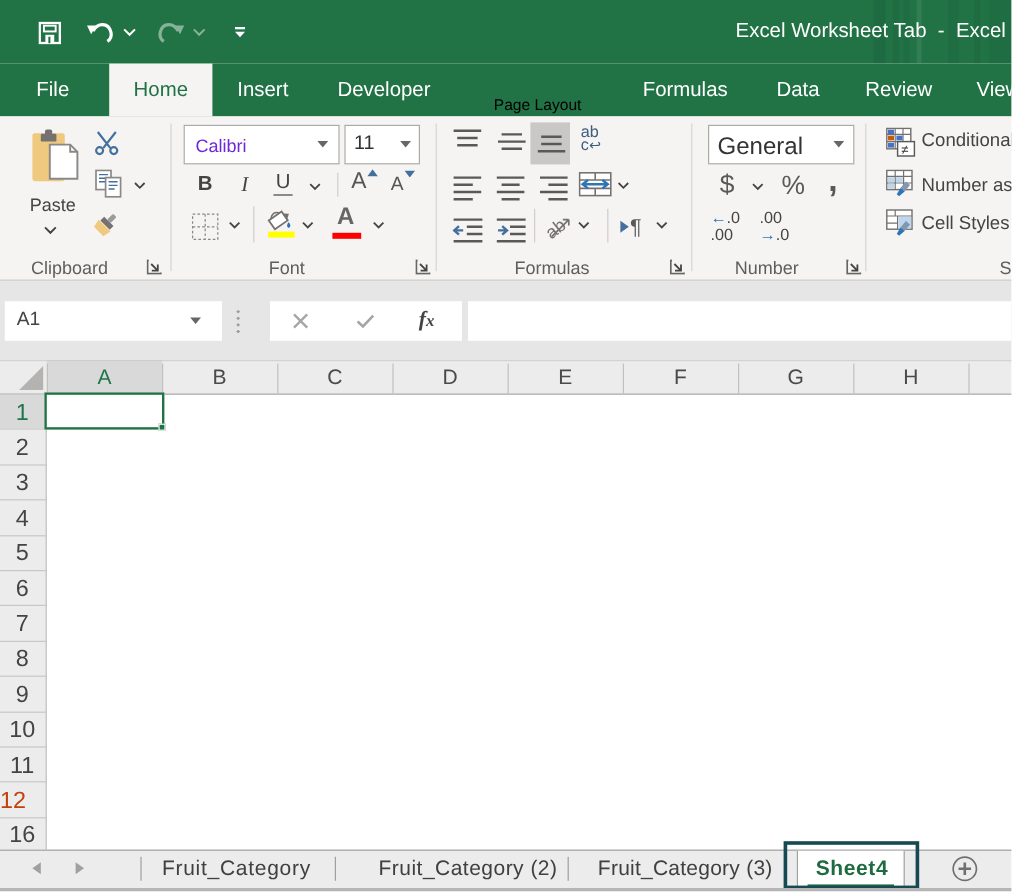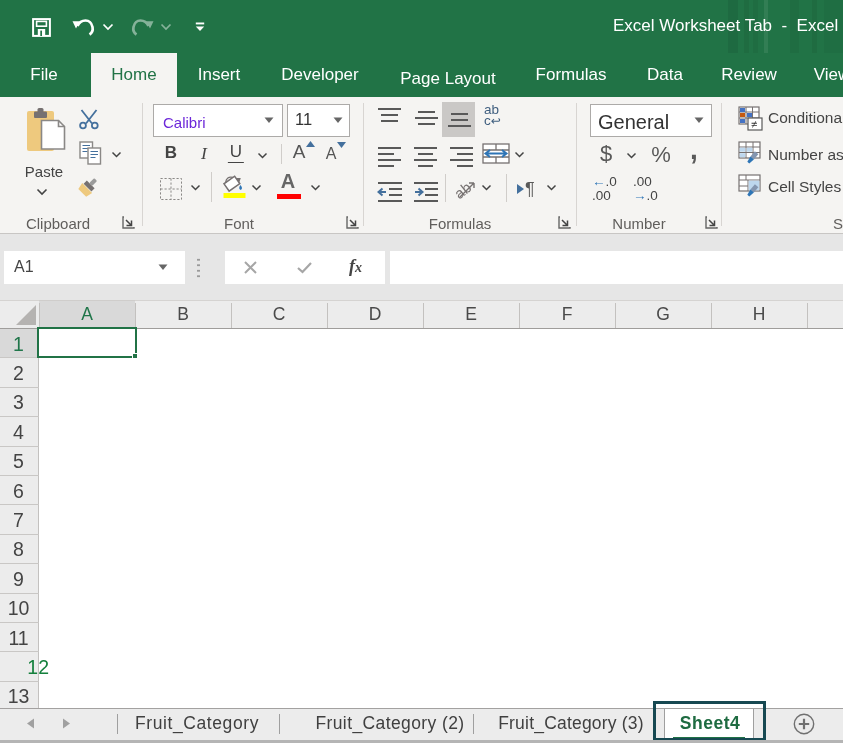--- a/index.html
+++ b/index.html
@@ -43,21 +43,21 @@
  </svg>
  <div class="a" style="left:613px;top:16px;width:240px;color:#fff;font-size:17px;white-space:nowrap">Excel Worksheet Tab&nbsp; -&nbsp; Excel</div>
 </div>
 
 <div class="a" style="left:0;top:53px;width:843px;height:44px;background:#217346">
  <div class="a ct" style="left:44px;top:12px;color:#fff;font-size:17px">File</div>
  <div class="a" style="left:91px;top:0;width:86px;height:44px;background:#f5f4f2"></div>
  <div class="a ct" style="left:134px;top:12px;color:#217346;font-size:17px">Home</div>
  <div class="a ct" style="left:219px;top:12px;color:#fff;font-size:17px">Insert</div>
  <div class="a ct" style="left:320px;top:12px;color:#fff;font-size:17px">Developer</div>
- <div class="a ct" style="left:448px;top:16px;color:#ffffff;font-size:17px">Page Layout</div>
+ <div class="a ct" style="left:448px;top:27px;color:#000000;font-size:13px">Page Layout</div>
  <div class="a ct" style="left:571px;top:12px;color:#fff;font-size:17px">Formulas</div>
  <div class="a ct" style="left:665px;top:12px;color:#fff;font-size:17px">Data</div>
  <div class="a ct" style="left:749px;top:12px;color:#fff;font-size:17px">Review</div>
  <div class="a ct" style="left:832px;top:12px;color:#fff;font-size:17px">View</div>
 </div>
 
 <div class="a" style="left:0;top:97px;width:843px;height:137px;background:#f5f4f2;border-bottom:1px solid #c8c6c4">
  <div class="a" style="left:142px;top:6px;width:1px;height:123px;background:#d8d5d2"></div>
  <div class="a" style="left:363px;top:6px;width:1px;height:123px;background:#d8d5d2"></div>
  <div class="a" style="left:576px;top:6px;width:1px;height:123px;background:#d8d5d2"></div>
@@ -334,23 +334,23 @@
 <div class="a" style="left:0;top:508.9px;width:37px;text-align:center;font-size:19.5px;color:#444">7</div>
 <div class="a" style="left:0;top:563.2px;width:39px;height:1px;background:#c9c7c5"></div>
 <div class="a" style="left:0;top:538.3px;width:37px;text-align:center;font-size:19.5px;color:#444">8</div>
 <div class="a" style="left:0;top:592.6px;width:39px;height:1px;background:#c9c7c5"></div>
 <div class="a" style="left:0;top:567.7px;width:37px;text-align:center;font-size:19.5px;color:#444">9</div>
 <div class="a" style="left:0;top:622.0px;width:39px;height:1px;background:#c9c7c5"></div>
 <div class="a" style="left:0;top:597.1px;width:37px;text-align:center;font-size:19.5px;color:#444">10</div>
 <div class="a" style="left:0;top:651.4px;width:39px;height:1px;background:#c9c7c5"></div>
 <div class="a" style="left:0;top:626.5px;width:37px;text-align:center;font-size:19.5px;color:#444">11</div>
 <div class="a" style="left:0;top:680.8px;width:39px;height:1px;background:#c9c7c5"></div>
-<div class="a" style="left:12px;top:655.9px;width:37px;text-align:right;font-size:19.5px;color:#15803d">12</div>
+<div class="a" style="left:0;top:655.9px;width:37px;text-align:left;font-size:19.5px;color:#c2410c">12</div>
 <div class="a" style="left:0;top:710.2px;width:39px;height:1px;background:#c9c7c5"></div>
-<div class="a" style="left:0;top:685.3px;width:37px;text-align:center;font-size:19.5px;color:#444">13</div>
+<div class="a" style="left:0;top:685.3px;width:37px;text-align:center;font-size:19.5px;color:#444">16</div>
 
 <div class="a" style="left:37px;top:327px;width:100px;height:31px;border:2px solid #217346;background:#fff"></div>
 <div class="a" style="left:132px;top:353px;width:6px;height:6px;background:#217346;border:1px solid #fff"></div>
 
 <div class="a" style="left:0;top:708px;width:843px;height:32px;background:#ececec;border-top:1px solid #a3a1a0"></div>
 <svg class="a" style="left:26px;top:718px" width="9" height="11" viewBox="0 0 9 11">
     <path d="M8 0.5 L1 5.5 L8 10.5 Z" fill="#a0a0a0"></path>
   </svg>
 <svg class="a" style="left:62px;top:718px" width="9" height="11" viewBox="0 0 9 11">
     <path d="M1 0.5 L8 5.5 L1 10.5 Z" fill="#a0a0a0"></path>

